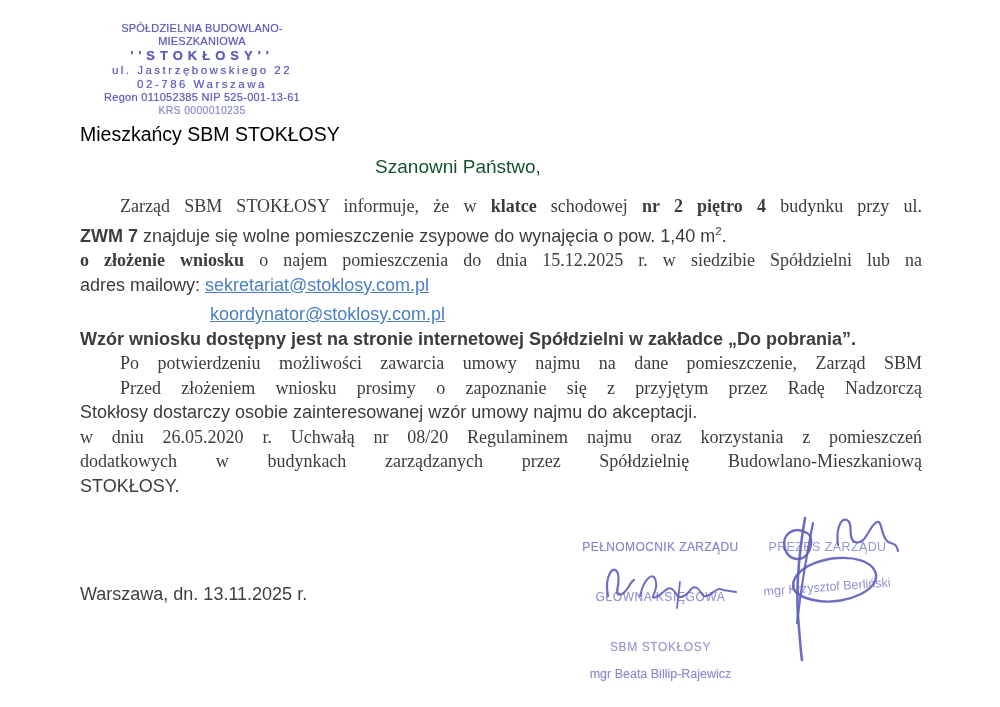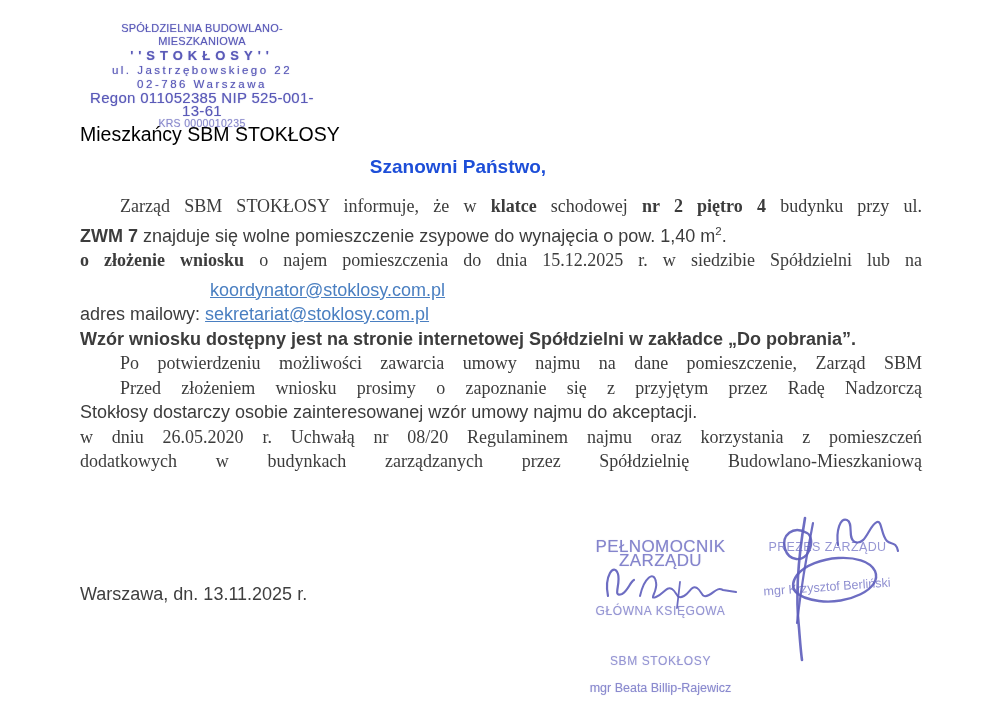--- a/index.html
+++ b/index.html
@@ -13,42 +13,42 @@
   
   .stamp{
     left:84px;top:22px;width:236px;text-align:center;
     color:var(--stamp,#5a5ab8);
     text-shadow:0 0 1px rgba(90,90,184,.55);
     user-select:none;
   }
   .stamp .s1{font-size:11px;line-height:13px;letter-spacing:.2px;}
   .stamp .s2{font-size:13px;line-height:15px;font-weight:bold;letter-spacing:5px;}
   .stamp .s3,.stamp .s4{font-size:11.5px;line-height:14px;letter-spacing:2.5px;}
-  .stamp .s5{font-size:15px;line-height:13px;letter-spacing:.3px;}
+  .stamp .s5{font-size:11px;line-height:13px;letter-spacing:.3px;}
   .stamp .s6{font-size:10.5px;line-height:12px;opacity:.7;letter-spacing:.3px;}
 
   
   .recipient{left:80px;top:123px;font-size:19.5px;color:#000000;}
-  .salutation{left:0;top:156px;width:916px;text-align:center;font-size:19px;color:#1d4ed8;font-weight:bold;}
+  .salutation{left:0;top:156px;width:916px;text-align:center;font-size:19px;color:#14532d;}
 
   
   .body{left:80px;top:194px;width:842px;}
   .line{font-size:18px;line-height:24.5px;white-space:nowrap;color:var(--ink,#3c3c3c);}
   .line.just{white-space:normal;text-align:justify;text-align-last:justify;font-family:Liberation Serif, serif;}
   .b{font-weight:bold;}
   .sup{vertical-align:super;font-size:11.5px;}
   .link{color:var(--link,#4a7fc1);text-decoration:underline;cursor:pointer;}
 
   
   .dateline{left:80px;top:584px;font-size:18px;color:#3f3f3f;}
 
   
   .sigblock{color:var(--faded,#8484cc);text-shadow:0 0 1px rgba(130,130,200,.45);user-select:none;}
   .sig-left{left:558px;top:540px;width:205px;text-align:center;}
-  .sig-left .t1{font-size:17px;line-height:14px;letter-spacing:.4px;}
+  .sig-left .t1{font-size:12px;line-height:14px;letter-spacing:.4px;}
   .sig-left .t2,.sig-left .t3{font-size:12px;line-height:14px;letter-spacing:.6px;opacity:.85;margin-top:36px;}
   .sig-left .nm{font-size:12.5px;line-height:14px;margin-top:13px;opacity:.95;}
   .sig-right-title{left:750px;top:540px;width:155px;text-align:center;font-size:12.5px;letter-spacing:.4px;color:var(--faded,#8484cc);opacity:.85;}
   .sig-right-name{left:742px;top:580px;width:170px;text-align:center;font-size:12.5px;color:var(--faded,#8484cc);transform:rotate(-4deg);opacity:.9;}
   .sig-svg{pointer-events:none;}
   .sig-svg path{fill:none;stroke:var(--sig,#5d5dbb);stroke-linecap:round;stroke-linejoin:round;opacity:.9;}
 </style>
 </head>
 <body style="--ink: #3c3c3c; --stamp: #5a5ab8; --sig: #5d5dbb; --faded: #8484cc; --link: #4a7fc1;">
 
@@ -61,28 +61,29 @@
   <div class="s6">KRS 0000010235</div>
 </div>
 
 <div class="abs recipient">Mieszkańcy SBM STOKŁOSY</div>
 <div class="abs salutation">Szanowni Państwo,</div>
 
 <div class="abs body">
     <div class="line just" style="padding-left: 40px;"><span>Zarząd SBM STOKŁOSY informuje, że w </span><span class="b">klatce</span><span> schodowej </span><span class="b">nr 2 piętro 4</span><span> budynku przy ul.</span></div>
     <div class="line"><span class="b">ZWM 7</span><span> znajduje się wolne pomieszczenie zsypowe do wynajęcia o pow. 1,40 m</span><span class="sup">2</span><span>.</span></div>
     <div class="line just"><span class="b">o złożenie wniosku</span><span> o najem pomieszczenia do dnia 15.12.2025 r. w siedzibie Spółdzielni lub na</span></div>
+    <div class="line"><span>adres mailowy: </span><span class="link">sekretariat@stoklosy.com.pl</span></div>
     <div class="line" style="padding-left: 130px; margin-top: 5px;"><span class="link">koordynator@stoklosy.com.pl</span></div>
-    <div class="line"><span>adres mailowy: </span><span class="link">sekretariat@stoklosy.com.pl</span></div>
     <div class="line"><span class="b">Wzór wniosku dostępny jest na stronie internetowej Spółdzielni w zakładce „Do pobrania”.</span></div>
     <div class="line just" style="padding-left: 40px;"><span>Po potwierdzeniu możliwości zawarcia umowy najmu na dane pomieszczenie, Zarząd SBM</span></div>
     <div class="line just" style="padding-left: 40px;"><span>Przed złożeniem wniosku prosimy o zapoznanie się z przyjętym przez Radę Nadzorczą</span></div>
     <div class="line"><span>Stokłosy dostarczy osobie zainteresowanej wzór umowy najmu do akceptacji.</span></div>
     <div class="line just"><span>w dniu 26.05.2020 r. Uchwałą nr 08/20 Regulaminem najmu oraz korzystania z pomieszczeń</span></div>
     <div class="line just"><span>dodatkowych w budynkach zarządzanych przez Spółdzielnię Budowlano-Mieszkaniową</span></div>
+    <div class="line"><span>STOKŁOSY.</span></div>
   </div>
 
 <div class="abs dateline">Warszawa, dn. 13.11.2025 r.</div>
 
 <div class="abs sigblock sig-left">
   <div class="t1">PEŁNOMOCNIK ZARZĄDU</div>
   <div class="t2">GŁÓWNA KSIĘGOWA</div>
   <div class="t3">SBM STOKŁOSY</div>
   <div class="nm">mgr Beata Billip-Rajewicz</div>
 </div>

